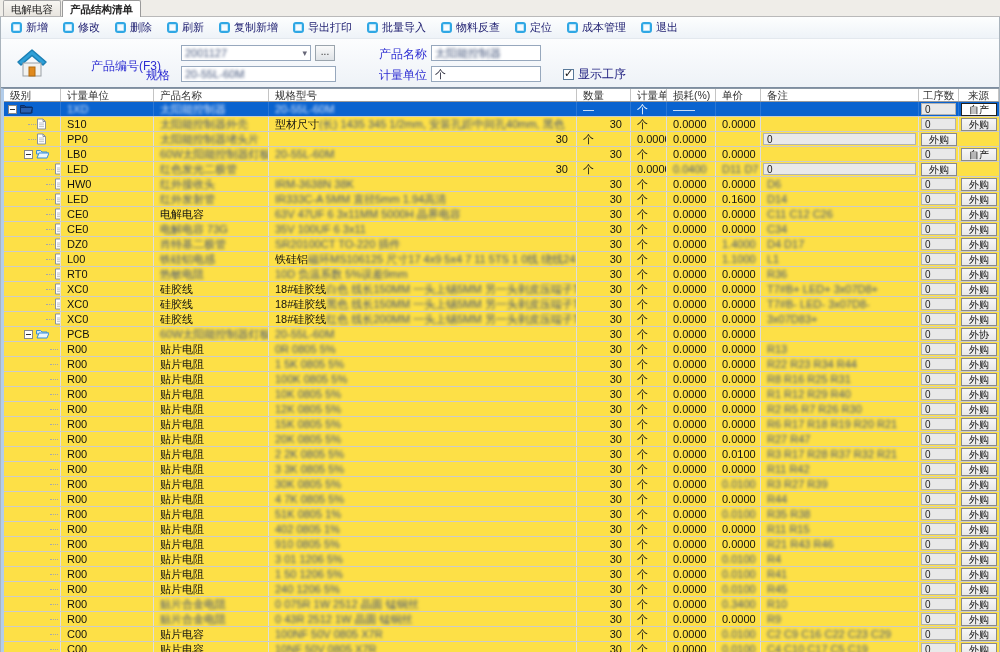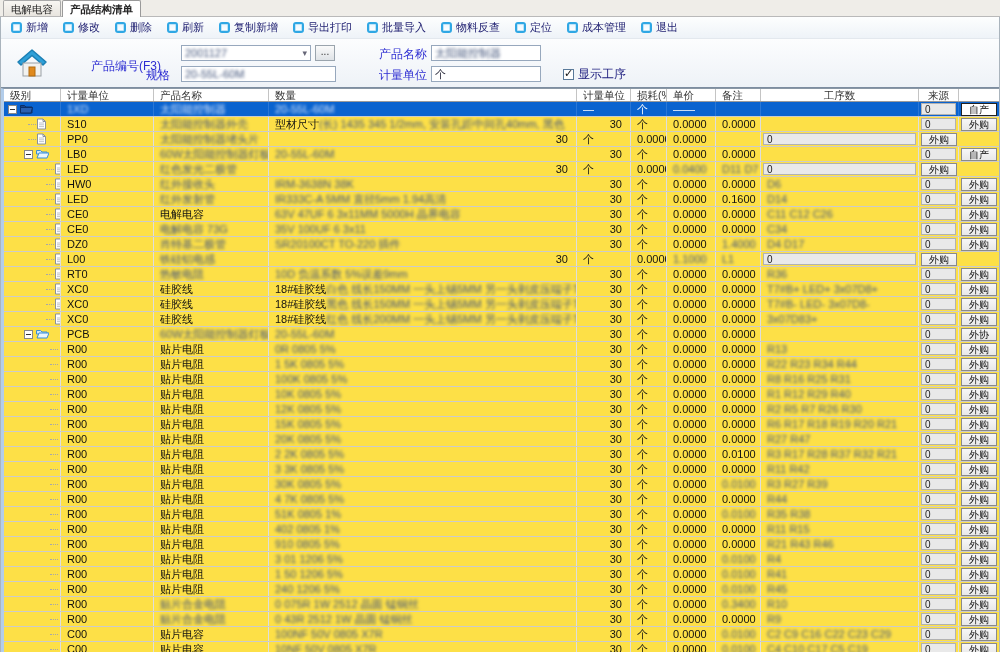--- a/index.html
+++ b/index.html
@@ -155,20 +155,21 @@
     <span class="frm inp" style="left:430px; top:27px; width:110px;">
       <span>个</span>
     </span>
   </div>
 
   <div class="grid">
     <div class="thead">
         <div class="th">级别</div>
         <div class="th">计量单位</div>
         <div class="th">产品名称</div>
+        <div class="th">规格型号</div>
         <div class="th">数量</div>
         <div class="th">计量单位</div>
         <div class="th">损耗(%)</div>
         <div class="th">单价</div>
         <div class="th">备注</div>
         <div class="th c">工序数</div>
         <div class="th c">来源</div>
       </div>
     <div id="tbody">
         <div class="tr sel">
@@ -515,20 +516,24 @@
                 <path d="M7 1 v2.5 h2.5" fill="none" stroke="#8a9199"></path>
                 <path d="M3 5 h5 M3 6.8 h5 M3 8.6 h5" stroke="#b0b6bc" stroke-width="0.8"></path>
               </svg></span>
           </div>
           <div class="td">
             <span>L00</span>
           </div>
           <div class="td">
             <span class="bl">铁硅铝电感</span>
           </div>
+          <div class="td">
+            <span>铁硅铝</span>
+            <span class="bl"> 磁环MS106125 尺寸17 4x9 5x4 7 11 5TS 1 0线 绕线24 5MM2 10TS 垂直 卧式</span>
+          </div>
           <div class="td num">30</div>
           <div class="td">个</div>
           <div class="td">0.0000</div>
           <div class="td">
             <span class="bl">1.1000</span>
           </div>
           <div class="td">
             <span class="bl">L1</span>
           </div>
           <div class="td boxcell">

